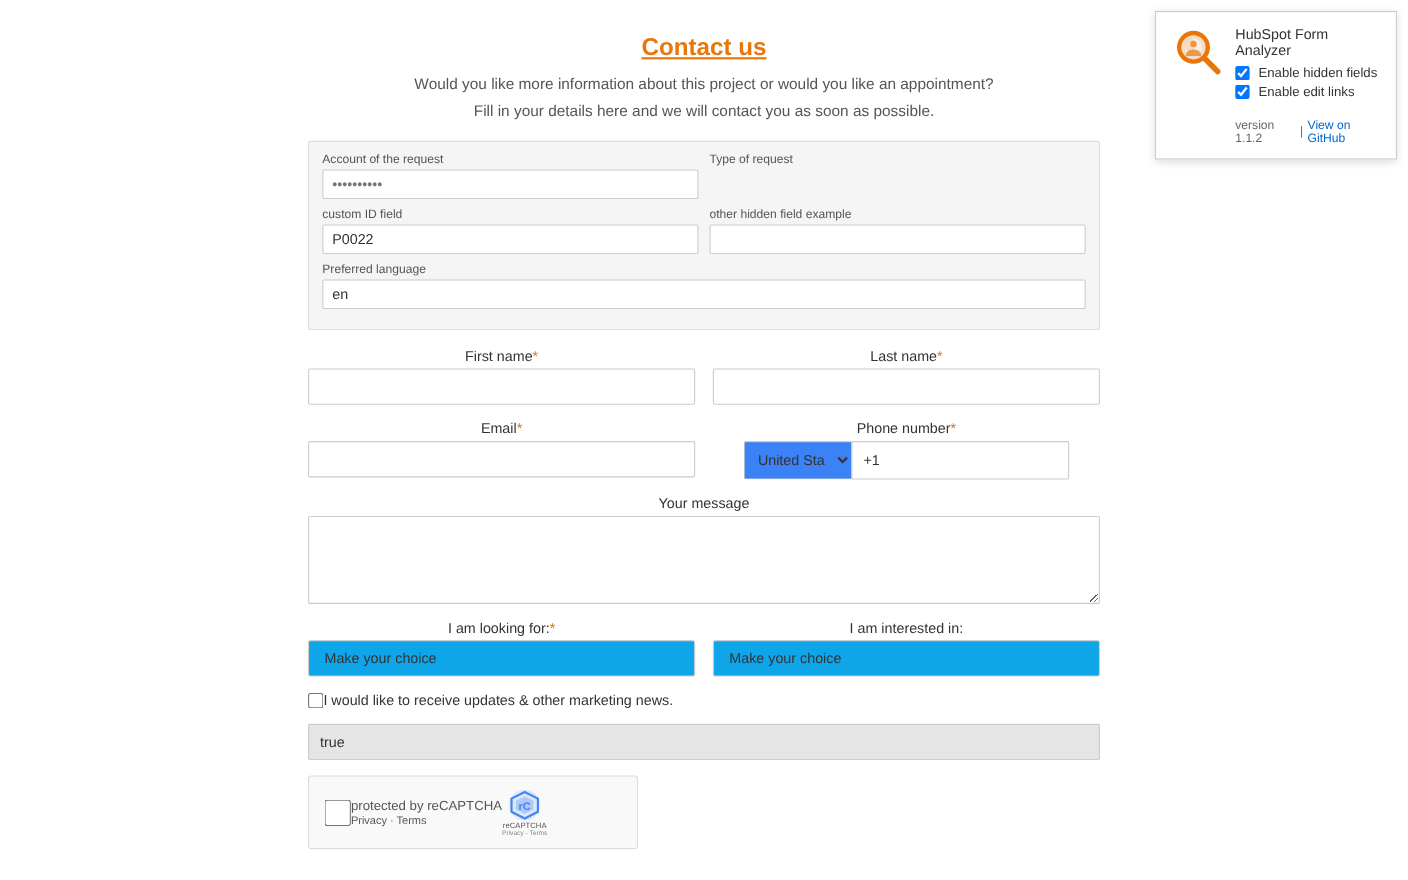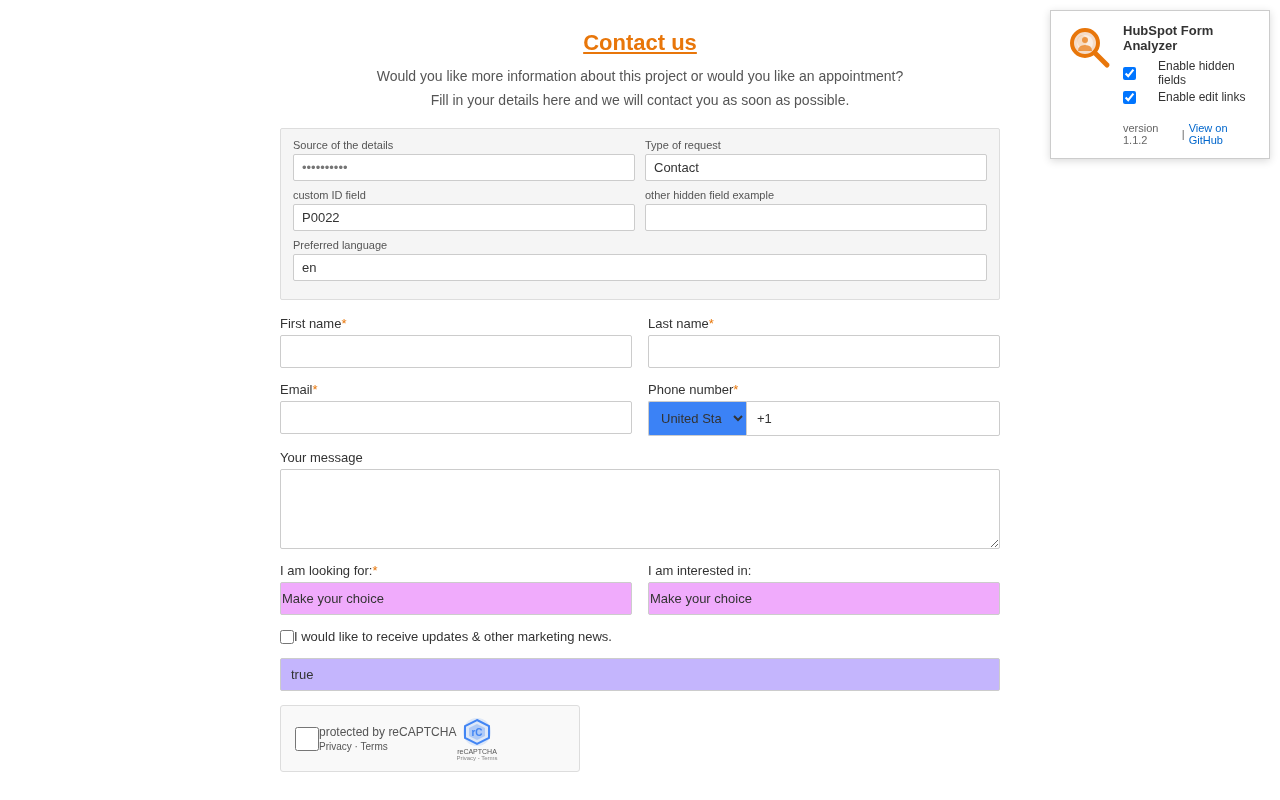--- a/index.html
+++ b/index.html
@@ -27,29 +27,29 @@
     }
     .analyzer-icon {
       width: 48px;
       height: 48px;
       flex-shrink: 0;
     }
     .analyzer-content {
       flex: 1;
     }
     .analyzer-title {
-      font-weight: bold;
+      font-weight: normal;
       font-size: 13px;
       color: #333;
       margin-bottom: 6px;
     }
     .analyzer-checkbox-row {
       display: flex;
       align-items: center;
-      gap: 22px;
+      gap: 8px;
       font-size: 12px;
       color: #333;
       margin-bottom: 3px;
     }
     .analyzer-footer {
       font-size: 11px;
       color: #666;
       margin-top: 18px;
       display: flex;
       align-items: center;
@@ -142,20 +142,21 @@
     .form-row {
       display: flex;
       gap: 16px;
       margin-bottom: 14px;
     }
     .form-group {
       flex: 1;
       display: flex;
       flex-direction: column;
       gap: 4px;
+      align-items: center;
     }
     .field-label {
       font-size: 13px;
       color: #333;
     }
     .field-label .required {
       color: #e8760a;
     }
     .field-input {
       border: 1px solid #ccc;
@@ -192,26 +193,26 @@
       font-size: 13px;
       color: #333;
       border-radius: 0 2px 2px 0;
       flex: 1;
       outline: none;
     }
 
     
     .field-select {
       border: 1px solid #ccc;
-      padding: 8px 1px;
+      padding: 8px 14px;
       font-size: 13px;
       color: #333;
       border-radius: 2px;
       width: 100%;
-      background: #f0abfc;
+      background: #0ea5e9;
       outline: none;
       appearance: none;
       -webkit-appearance: none;
       cursor: pointer;
     }
 
     
     .checkbox-row {
       display: flex;
       align-items: center;
@@ -229,21 +230,21 @@
     .true-field {
       margin-bottom: 14px;
     }
     .true-input {
       border: 1px solid #ccc;
       padding: 8px 10px;
       font-size: 13px;
       color: #333;
       border-radius: 2px;
       width: 100%;
-      background: #c4b5fd;
+      background: #e5e5e5;
     }
 
     
     .recaptcha-box {
       display: flex;
       align-items: center;
       border: 1px solid #ddd;
       background: #f9f9f9;
       padding: 10px 14px;
       width: 300px;
@@ -314,26 +315,25 @@
 
 <div class="main-content">
   <h1 class="page-title">Contact us</h1>
   <p class="page-subtitle">Would you like more information about this project or would you like an appointment?</p>
   <p class="page-description">Fill in your details here and we will contact you as soon as possible.</p>
 
   <div class="hidden-fields-area">
 
     <div class="hidden-row">
       <div class="hidden-field-group">
-        <label class="hidden-field-label">Source of the details</label>
+        <label class="hidden-field-label">Account of the request</label>
         <input class="hidden-field-input" type="text" value="" placeholder="••••••••••" style="">
       </div>
       <div class="hidden-field-group">
         <label class="hidden-field-label">Type of request</label>
-        <input class="hidden-field-input filled" type="text" value="Contact" style="">
       </div>
     </div>
 
     <div class="hidden-row">
       <div class="hidden-field-group">
         <label class="hidden-field-label">custom ID field</label>
         <input class="hidden-field-input filled" type="text" value="P0022" style="">
       </div>
       <div class="hidden-field-group">
         <label class="hidden-field-label">other hidden field example</label>

